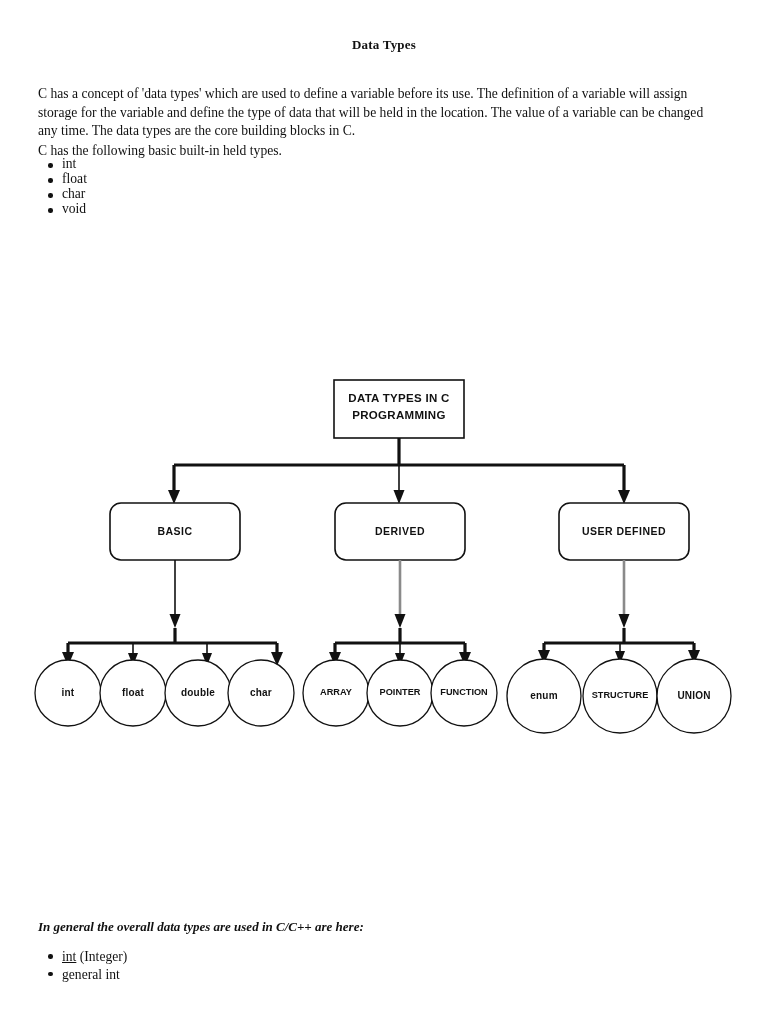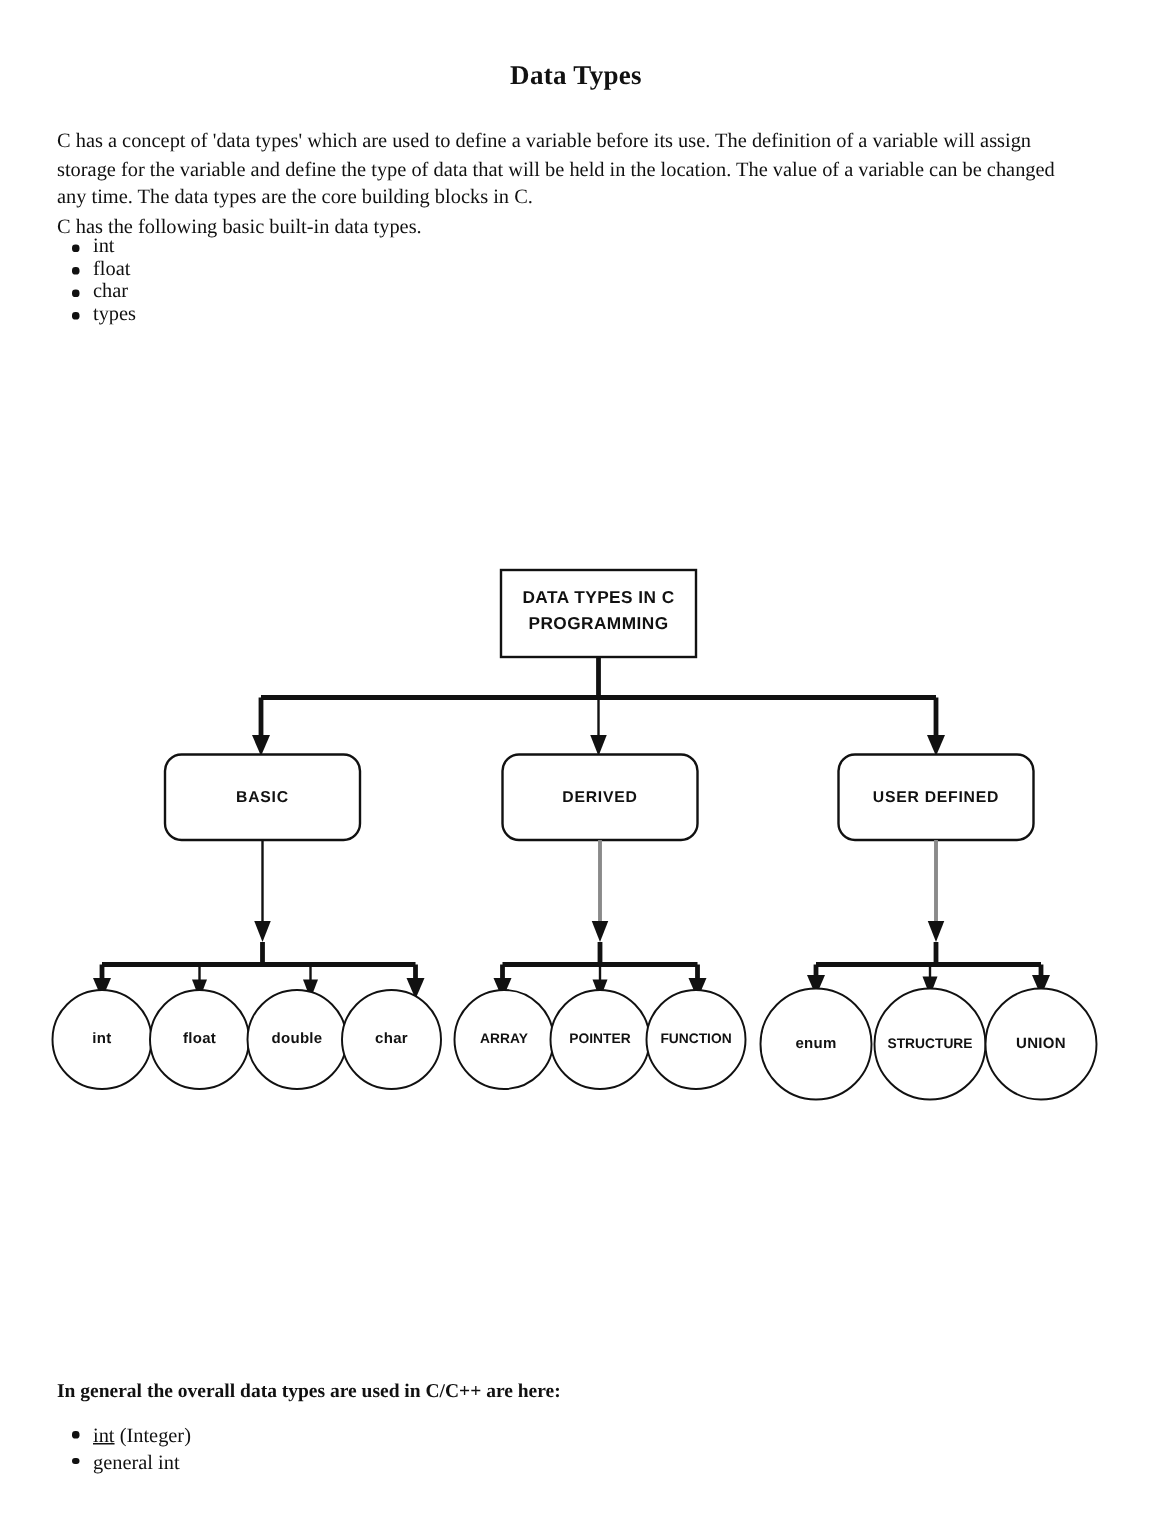--- a/index.html
+++ b/index.html
@@ -20,21 +20,21 @@
     inset: 0;
   }
 
   
   .page-title {
     position: absolute;
     left: 0;
     top: 28px;
     width: 768px;
     text-align: center;
-    font-size: 18px;
+    font-size: 13px;
     font-weight: bold;
     letter-spacing: 0.2px;
   }
   .para {
     position: absolute;
     left: 38px;
     width: 676px;
     font-size: 13.6px;
     line-height: 18.5px;
     text-align: left;
@@ -67,20 +67,21 @@
     background: #111111;
   }
   #basic-types-list { top: 157px; }
 
   #bottom-heading {
     position: absolute;
     left: 38px;
     top: 919px;
     font-size: 13px;
     font-weight: bold;
+    font-style: italic;
   }
   #bottom-heading .light {
     font-weight: bold;
   }
   #overall-types-list {
     top: 948px;
     line-height: 17px;
     font-family: Liberation Serif, serif;
   }
   .u-underline { text-decoration: underline; }
@@ -129,27 +130,27 @@
 </style>
 </head>
 <body>
 
 <div class="page">
 
   <h1 class="page-title">Data Types</h1>
 
   <p class="para" id="intro-para">C has a concept of 'data types' which are used to define a variable before its use. The definition of a variable will assign storage for the variable and define the type of data that will be held in the location. The value of a variable can be changed any time. The data types are the core building blocks in C.</p>
 
-  <p class="para" id="lead-para">C has the following basic built-in data types.</p>
+  <p class="para" id="lead-para">C has the following basic built-in held types.</p>
 
   <ul class="bullet-list" id="basic-types-list">
     <li><span>int</span></li>
     <li><span>float</span></li>
     <li><span>char</span></li>
-    <li><span>types</span></li>
+    <li><span>void</span></li>
   </ul>
 
   <div id="diagram">
     <svg width="768" height="400" viewBox="0 0 768 400" xmlns="http://www.w3.org/2000/svg">
 
       <g>
         <path class="conn conn-thick" d="M399,78 L399,105"></path>
         <path class="conn conn-thick" d="M174,105 L624,105"></path>
         <path class="conn conn-thick" d="M174,105 L174,131"></path>
         <path class="conn conn-thin" d="M399,105 L399,131"></path>

